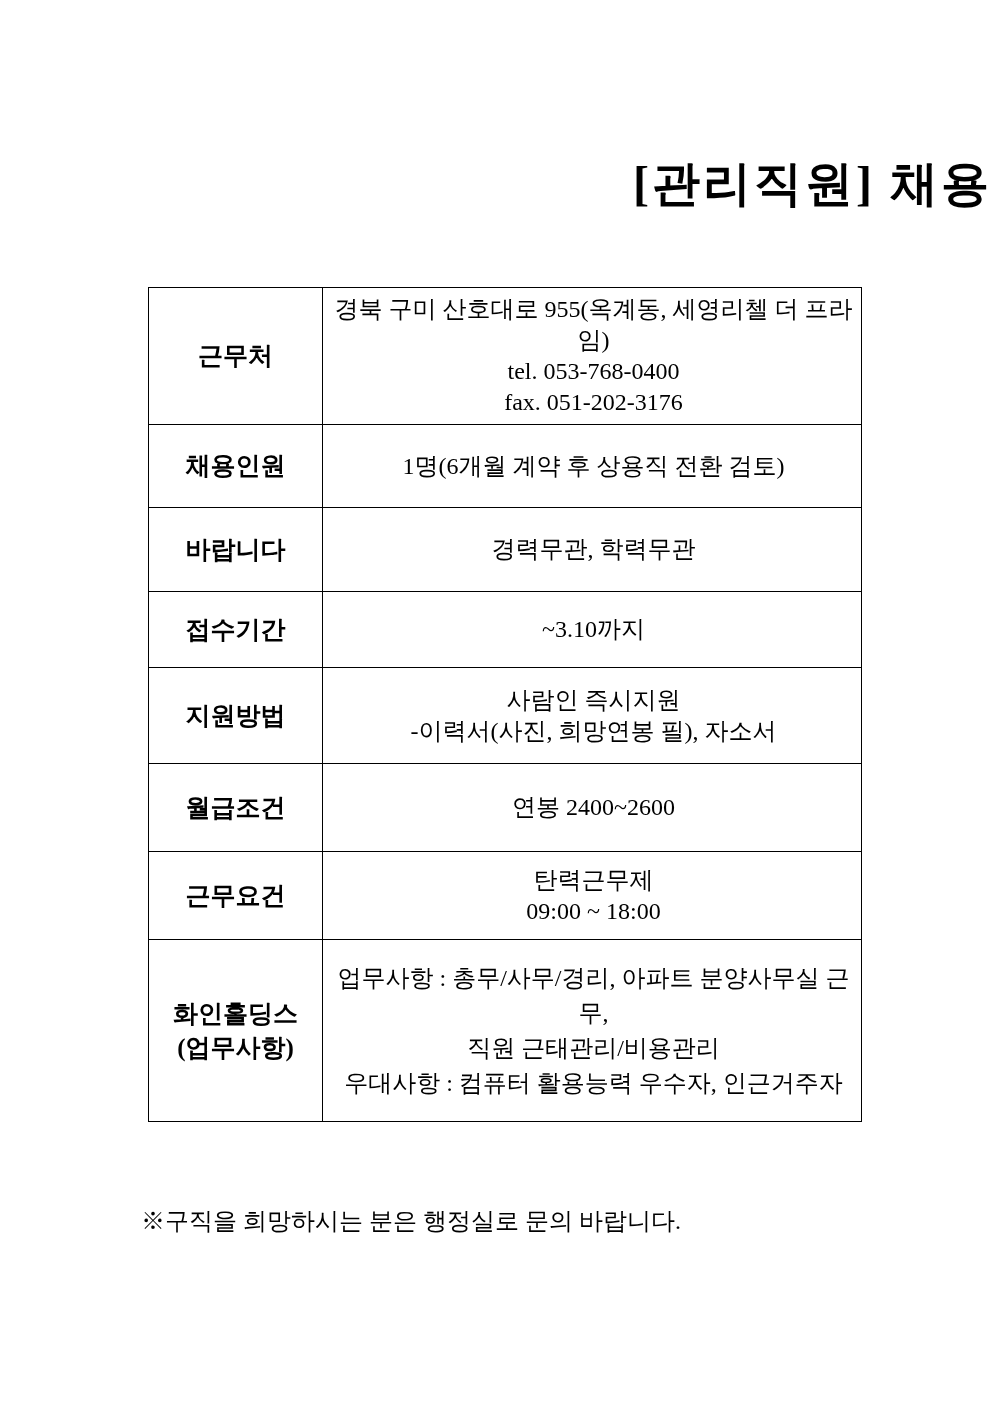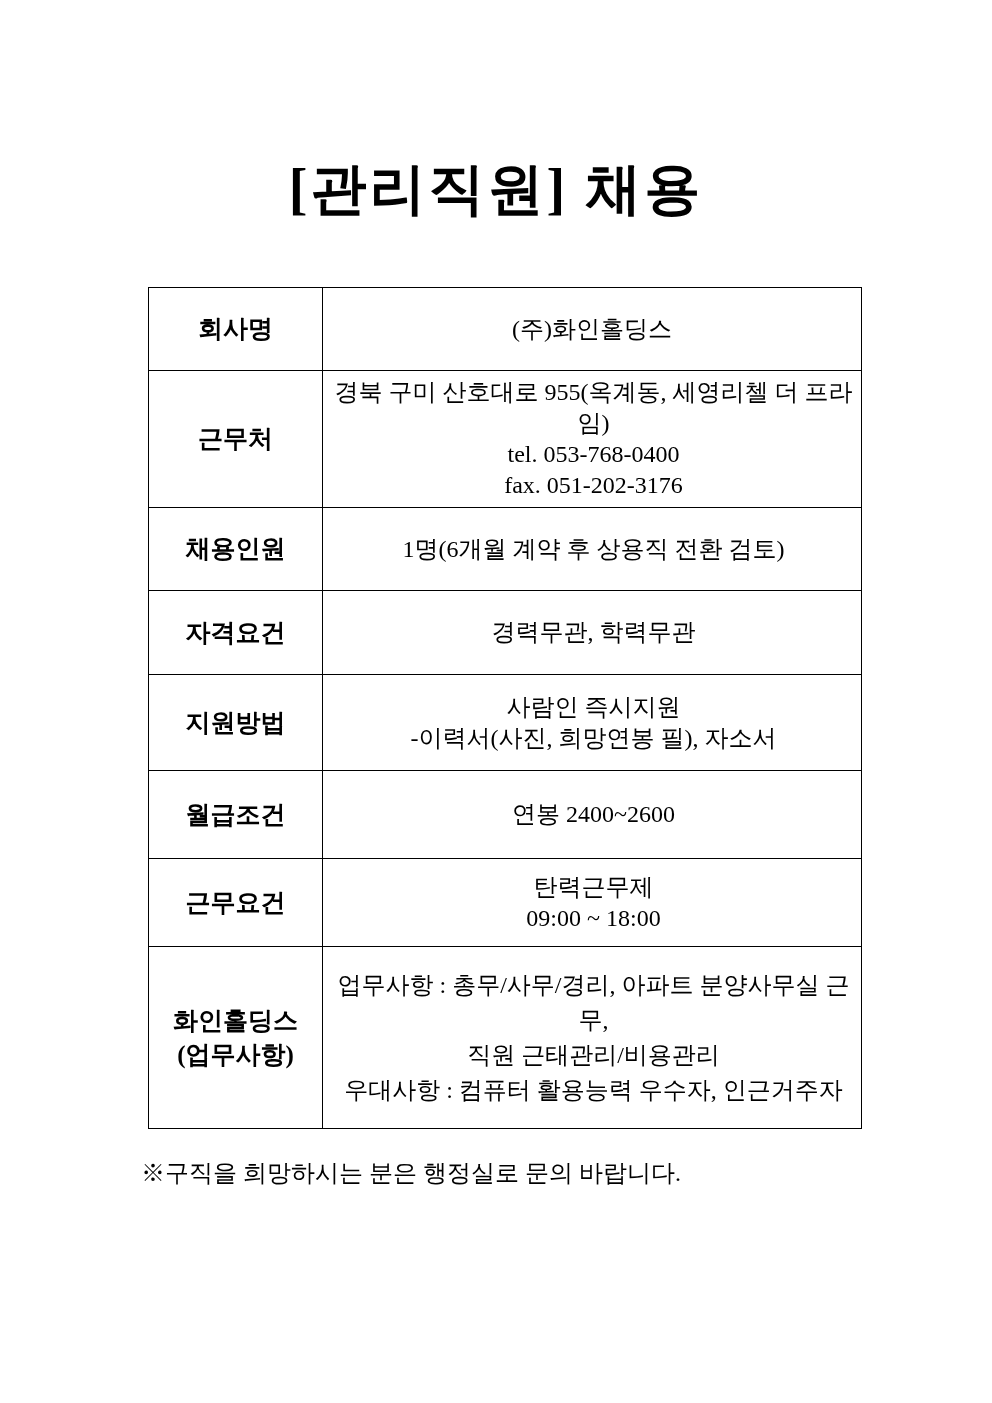--- a/index.html
+++ b/index.html
@@ -15,22 +15,22 @@
     color: #000000;
     font-family: "Liberation Serif", "DejaVu Serif", serif;
     overflow: hidden;
   }
   .title {
     position: absolute;
     top: 152px;
     left: 0;
     width: 100%;
     margin: 0;
-    text-align: center;
-    font-size: 56px;
+    text-align: right;
+    font-size: 48px;
     font-weight: bold;
     letter-spacing: 3px;
     white-space: nowrap;
   }
   table.job-table {
     position: absolute;
     top: 287px;
     left: 148px;
     width: 714px;
     border-collapse: collapse;
@@ -63,61 +63,61 @@
   tr.h83  { height: 83px; }
   tr.h95  { height: 95px; }
   tr.h84  { height: 84px; }
   tr.h76  { height: 76px; }
   tr.h89  { height: 96px; }
   tr.h88  { height: 88px; }
   tr.h182 { height: 182px; }
   tr.h182 td { line-height: 35px; }
   .footer-note {
     position: absolute;
-    top: 1158px;
+    top: 1206px;
     left: 141px;
     margin: 0;
     font-size: 24px;
     line-height: 30px;
     white-space: nowrap;
   }
 </style>
 </head>
 <body>
 
 <div class="page">
 
   <h1 class="title">[관리직원] 채용</h1>
 
   <table class="job-table">
     <tbody>
-      <tr class="h83">
-        <th>회사명</th>
-        <td class="center">
-          <div>(주)화인홀딩스</div>
-        </td>
-      </tr>
       <tr class="h95">
         <th>근무처</th>
         <td>
           <div>경북 구미 산호대로 955(옥계동, 세영리첼 더 프라임)</div>
           <div>tel. 053-768-0400</div>
           <div>fax. 051-202-3176</div>
         </td>
       </tr>
       <tr class="h83">
         <th>채용인원</th>
         <td>
           <div>1명(6개월 계약 후 상용직 전환 검토)</div>
         </td>
       </tr>
       <tr class="h84">
-        <th>자격요건</th>
+        <th>바랍니다</th>
         <td>
           <div>경력무관, 학력무관</div>
+        </td>
+      </tr>
+      <tr class="h76">
+        <th>접수기간</th>
+        <td>
+          <div>~3.10까지</div>
         </td>
       </tr>
       <tr class="h89">
         <th>지원방법</th>
         <td>
           <div>사람인 즉시지원</div>
           <div>-이력서(사진, 희망연봉 필), 자소서</div>
         </td>
       </tr>
       <tr class="h88">

